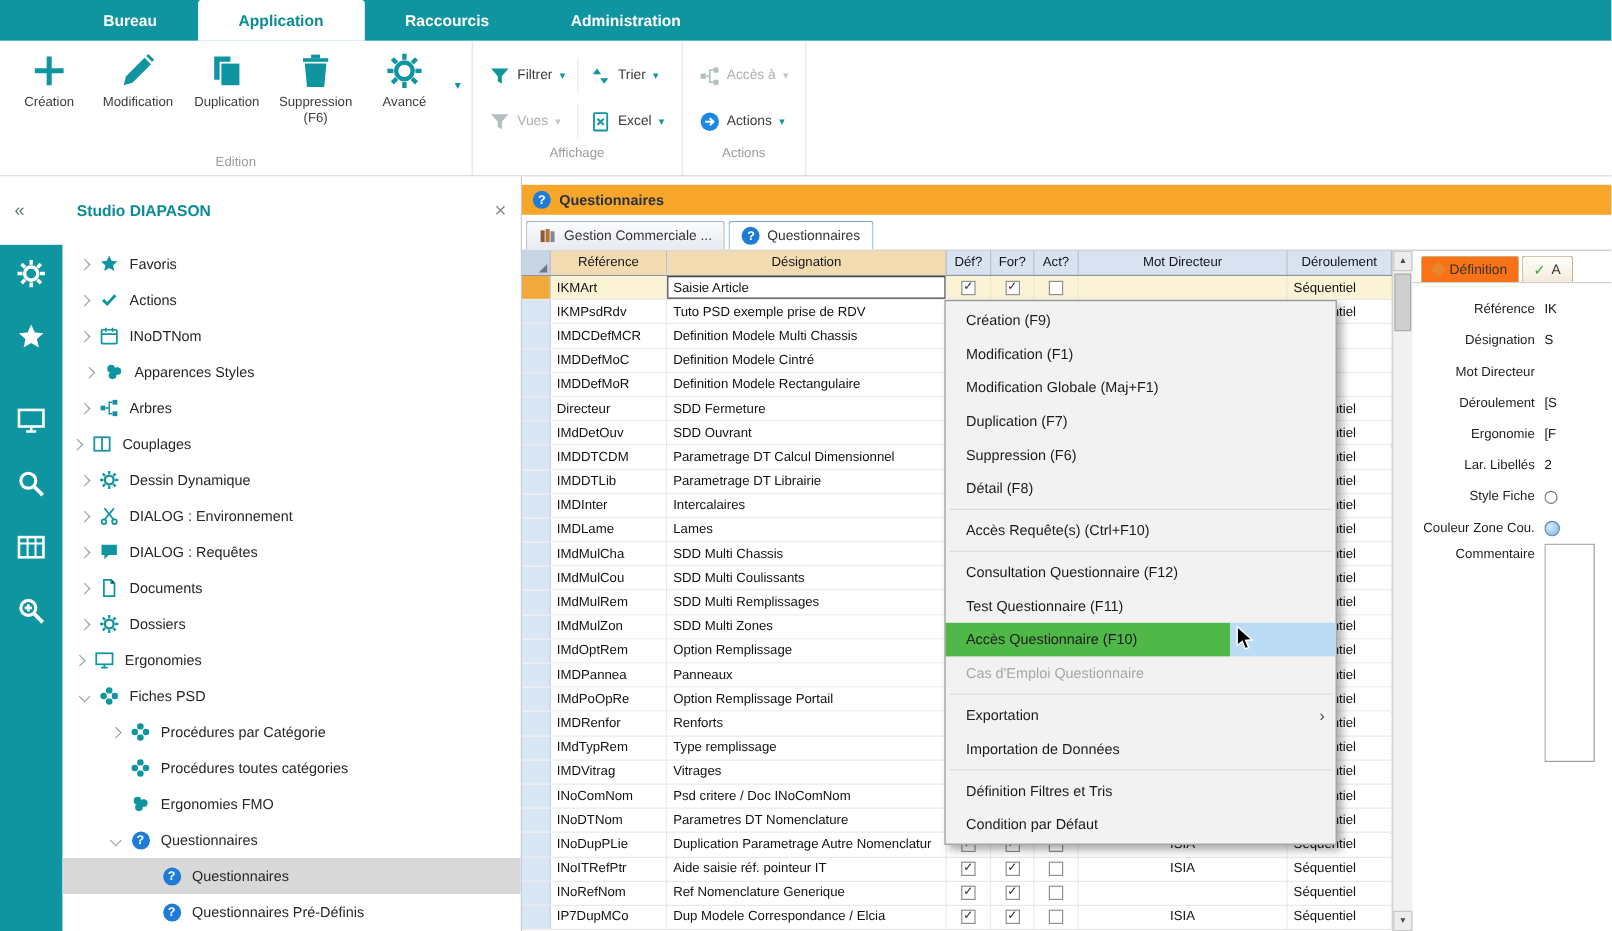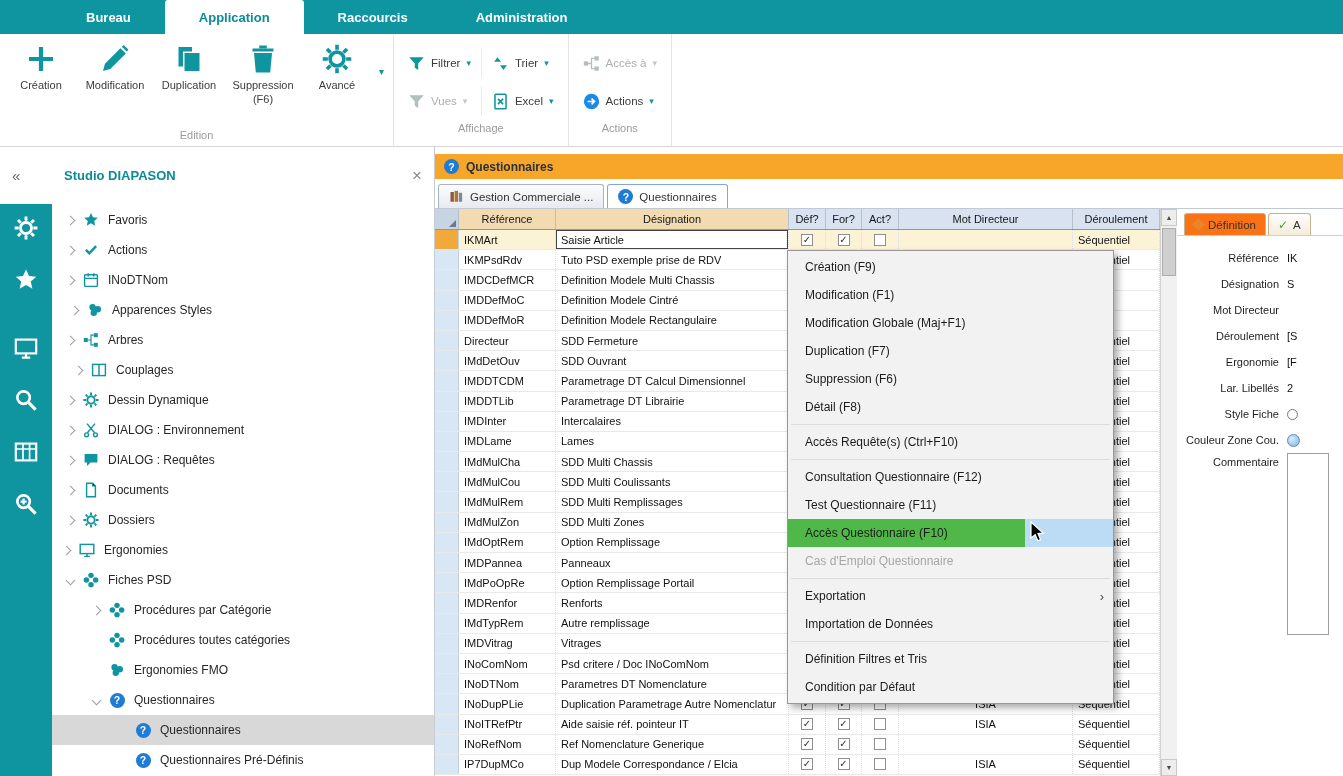--- a/index.html
+++ b/index.html
@@ -359,21 +359,21 @@
             <span class="ic ">
               <svg viewBox="0 0 20 20">
                 <rect x="1" y="7.5" width="5" height="5" fill="currentColor"></rect>
                 <rect x="13.5" y="1.5" width="5" height="5" fill="currentColor"></rect>
                 <rect x="13.5" y="13.5" width="5" height="5" fill="currentColor"></rect>
                 <path fill="none" stroke="currentColor" stroke-width="1.5" d="M6 10h4V4h3.5M10 10v6h3.5"></path>
               </svg>
             </span>
             <span class="tree-label">Arbres</span>
           </div>
-          <div class="tree-row " style="padding-left:16px">
+          <div class="tree-row " style="padding-left:2px">
             <span class="tw-exp">
               <span class="chev r"></span>
             </span>
             <span class="ic ">
               <svg viewBox="0 0 20 20">
                 <rect x="2" y="3" width="16" height="14" fill="none" stroke="currentColor" stroke-width="1.8"></rect>
                 <path stroke="currentColor" stroke-width="1.8" d="M10 3v14"></path>
               </svg>
             </span>
             <span class="tree-label">Couplages</span>
@@ -761,21 +761,21 @@
               <div class="td " style="width:233px">Renforts</div>
               <div class="td center" style="width:37px"></div>
               <div class="td center" style="width:36px"></div>
               <div class="td center" style="width:37px"></div>
               <div class="td center" style="width:174px"></div>
               <div class="td" style="width:87px">Séquentiel</div>
             </div>
             <div class="trow ">
               <div class="td marker" style="width:24px"></div>
               <div class="td" style="width:97px">IMdTypRem</div>
-              <div class="td " style="width:233px">Autre remplissage</div>
+              <div class="td " style="width:233px">Type remplissage</div>
               <div class="td center" style="width:37px"></div>
               <div class="td center" style="width:36px"></div>
               <div class="td center" style="width:37px"></div>
               <div class="td center" style="width:174px"></div>
               <div class="td" style="width:87px">Séquentiel</div>
             </div>
             <div class="trow ">
               <div class="td marker" style="width:24px"></div>
               <div class="td" style="width:97px">IMDVitrag</div>
               <div class="td " style="width:233px">Vitrages</div>

